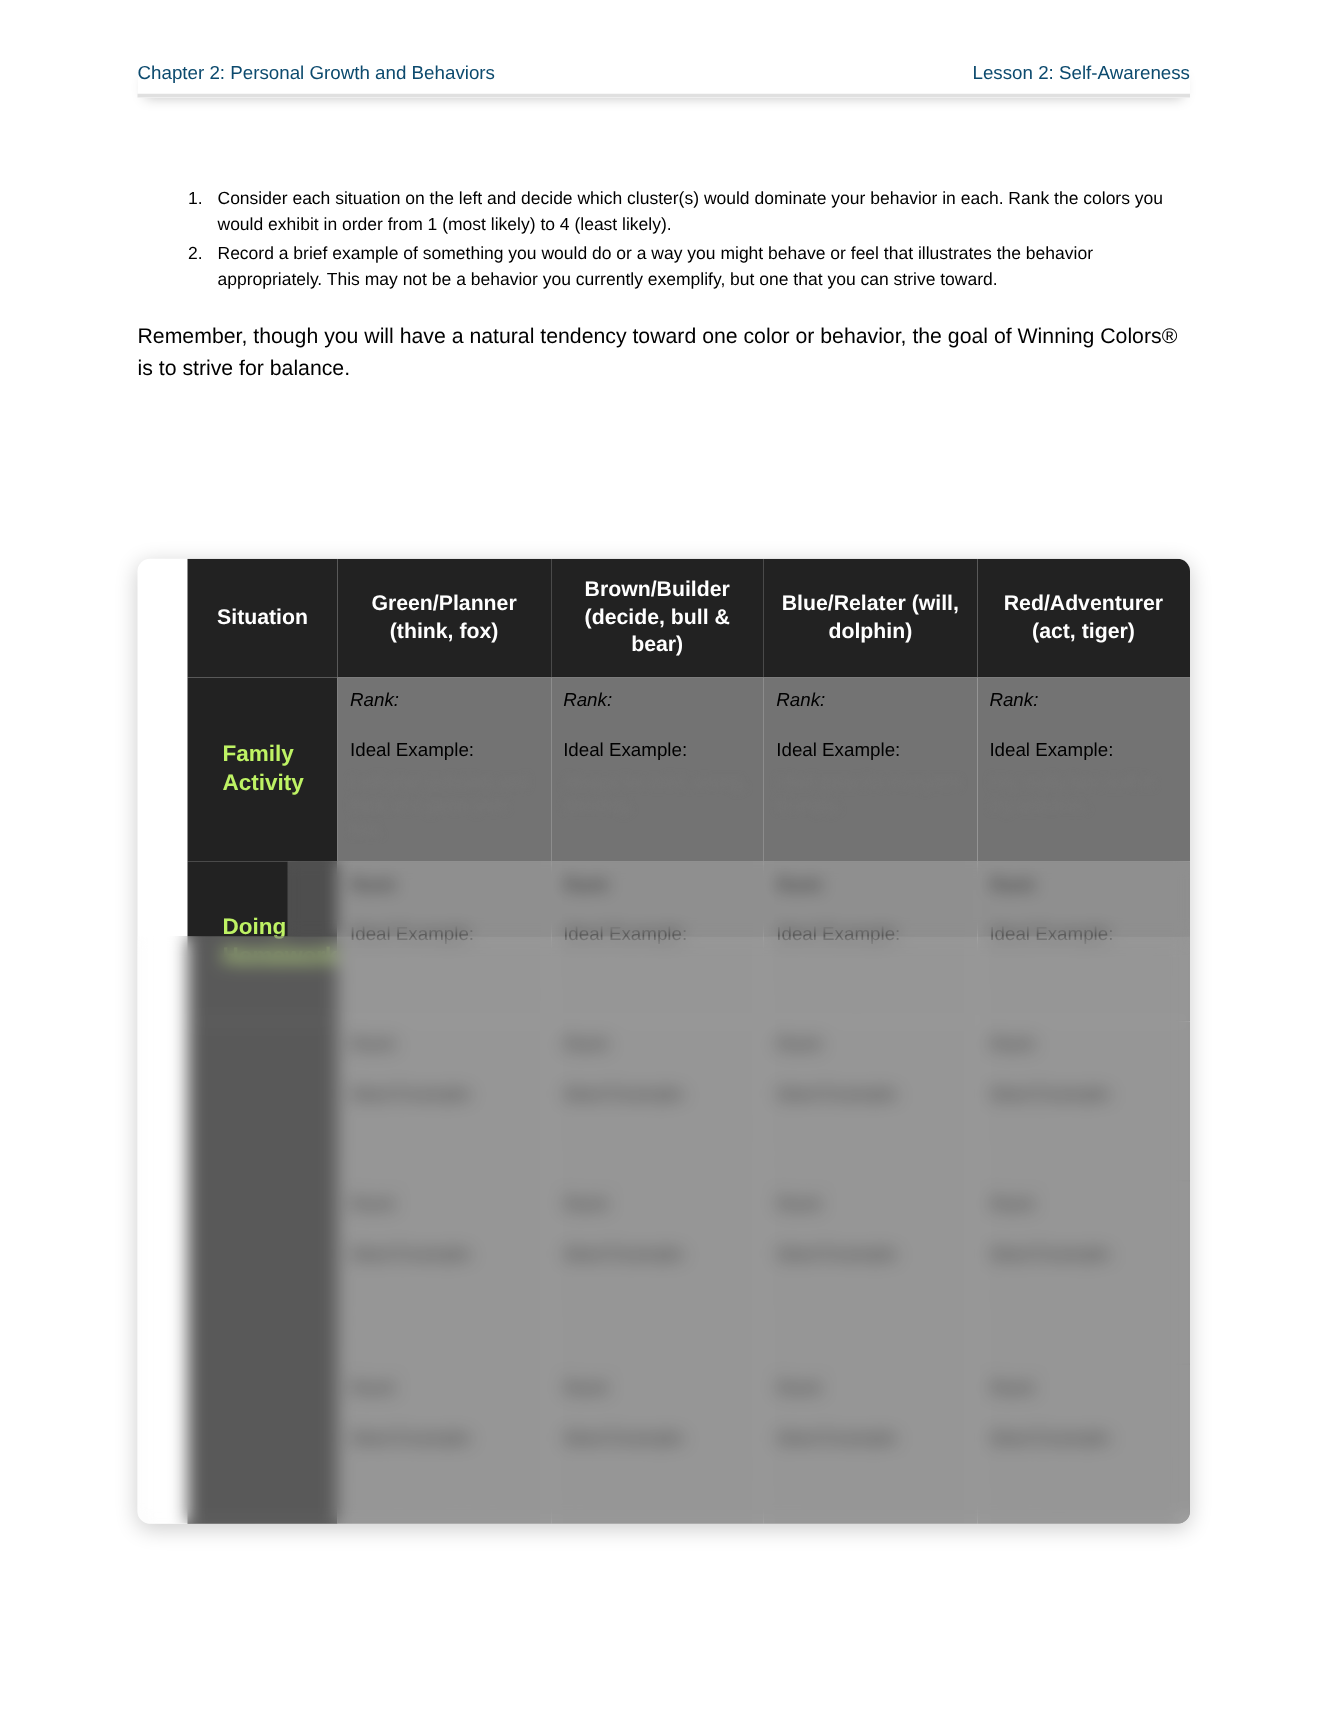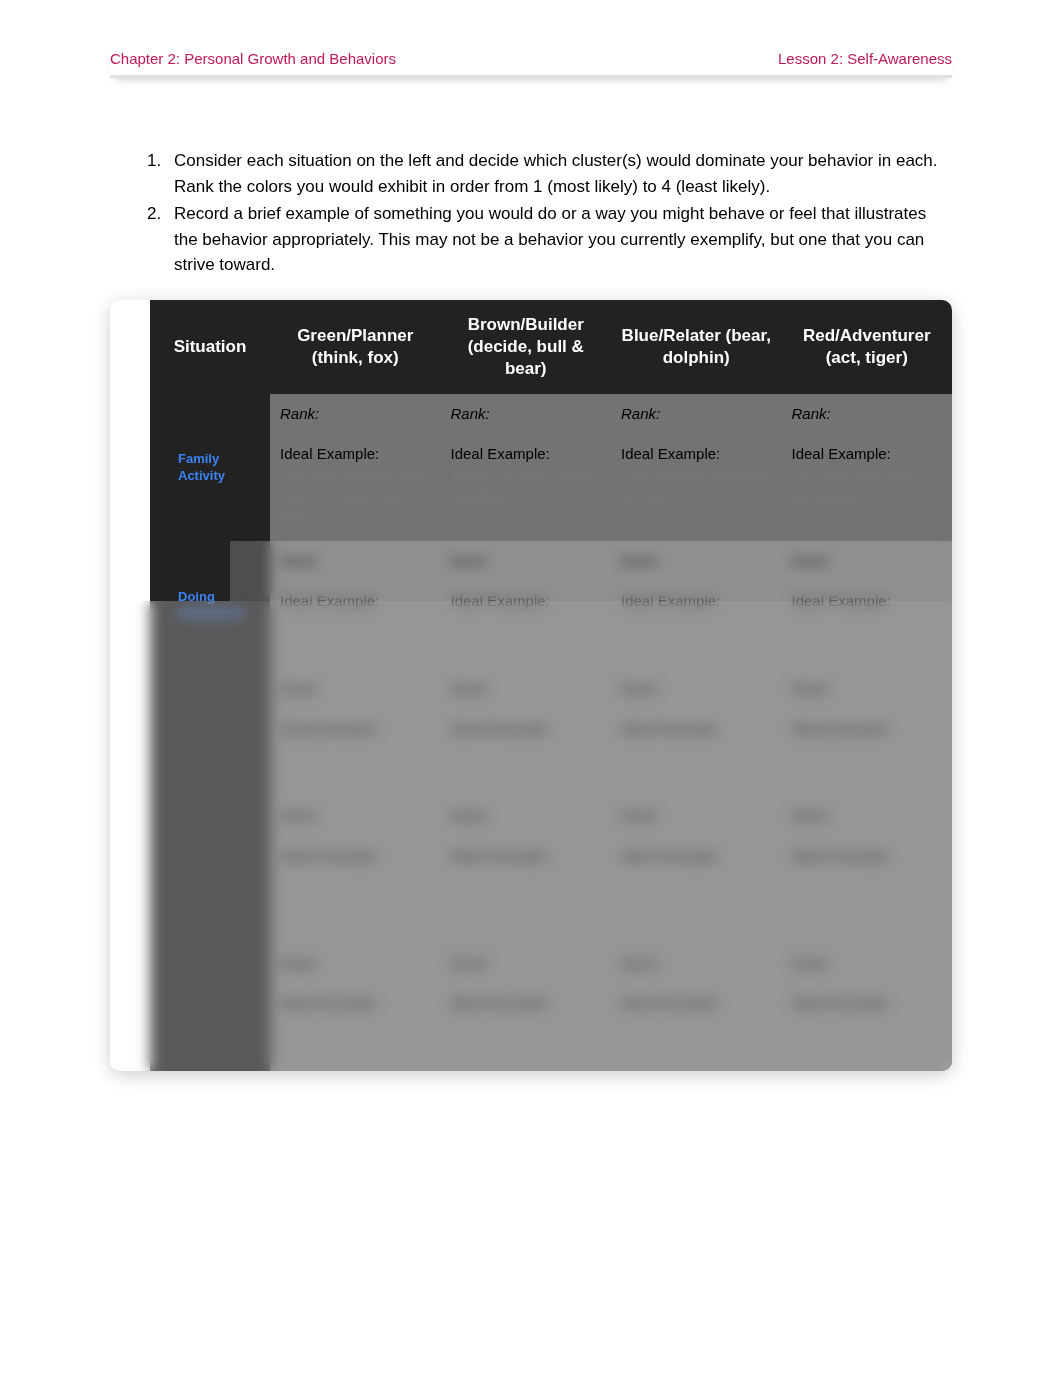--- a/index.html
+++ b/index.html
@@ -15,21 +15,21 @@
       color: #000;
     }
     .page {
       padding: 50px 110px 40px 110px;
     }
     .header-bar {
       display: flex;
       justify-content: space-between;
       align-items: center;
       font-size: 15px;
-      color: #be185d;
+      color: #0c4a6e;
       padding-bottom: 8px;
       border-bottom: 3px solid #e0e0e0;
       box-shadow: 0 6px 10px -6px rgba(0,0,0,0.25);
       margin-bottom: 70px;
     }
     .exercise-title {
       text-align: center;
       font-size: 24px;
       font-weight: bold;
       margin-bottom: 30px;
@@ -41,21 +41,21 @@
     }
     .directions-label {
       font-weight: bold;
     }
     .ol-wrap {
       padding-left: 56px;
       margin-bottom: 22px;
     }
     ol {
       list-style: decimal;
-      font-size: 17px;
+      font-size: 14px;
       line-height: 1.5;
     }
     ol li {
       padding-left: 8px;
       margin-bottom: 2px;
     }
     .remember {
       font-size: 17px;
       line-height: 1.5;
       margin-bottom: 140px;
@@ -80,23 +80,23 @@
       text-align: center;
       padding: 14px 8px;
       vertical-align: middle;
       line-height: 1.3;
     }
     table.matrix th:first-child {
       width: 120px;
     }
     table.matrix td.situation {
       background: #222222;
-      color: #3b82f6;
+      color: #bef264;
       font-weight: bold;
-      font-size: 13px;
+      font-size: 18px;
       padding: 14px 12px 14px 28px;
       vertical-align: middle;
       line-height: 1.3;
     }
     table.matrix td.cell {
       background: #737373;
       color: #000;
       font-size: 15px;
       padding: 8px 10px 14px 10px;
       vertical-align: top;
@@ -164,29 +164,30 @@
 
 
 
   <div class="ol-wrap">
     <ol>
       <li>Consider each situation on the left and decide which cluster(s) would dominate your behavior in each. Rank the colors you would exhibit in order from 1 (most likely) to 4 (least likely).</li>
       <li>Record a brief example of something you would do or a way you might behave or feel that illustrates the behavior appropriately. This may not be a behavior you currently exemplify, but one that you can strive toward.</li>
     </ol>
   </div>
 
+  <p class="remember">Remember, though you will have a natural tendency toward one color or behavior, the goal of Winning Colors® is to strive for balance.</p>
 
   <div class="matrix-wrap">
     <table class="matrix">
       <thead>
         <tr>
           <th>Situation</th>
           <th>Green/Planner (think, fox)</th>
           <th>Brown/Builder (decide, bull &amp; bear)</th>
-          <th>Blue/Relater (bear, dolphin)</th>
+          <th>Blue/Relater (will, dolphin)</th>
           <th>Red/Adventurer (act, tiger)</th>
         </tr>
       </thead>
       <tbody>
 
         <tr>
           <td class="situation">Family Activity</td>
           <td class="cell">
             <span class="rank-label">Rank:</span>
             <span class="ideal-label">Ideal Example:</span>

